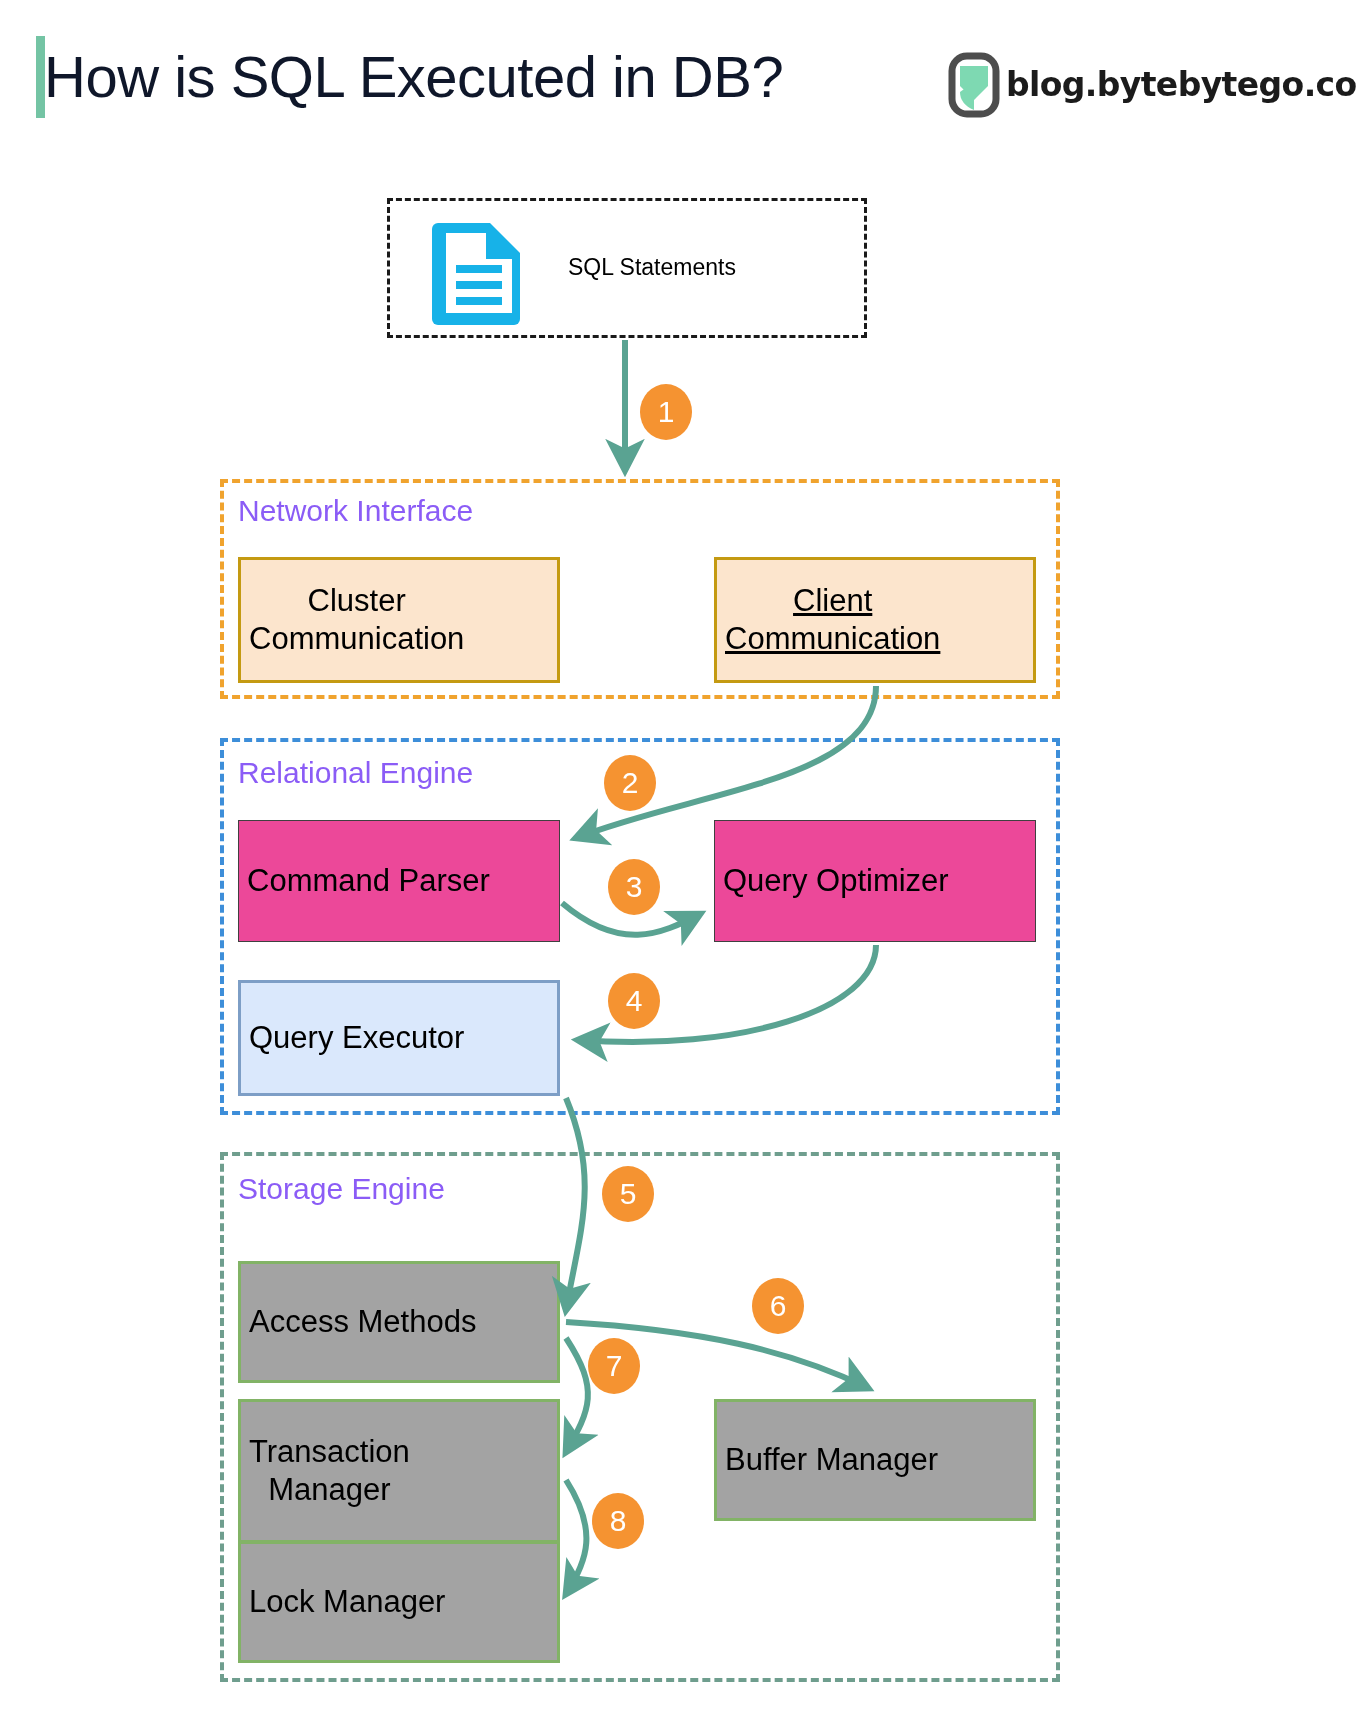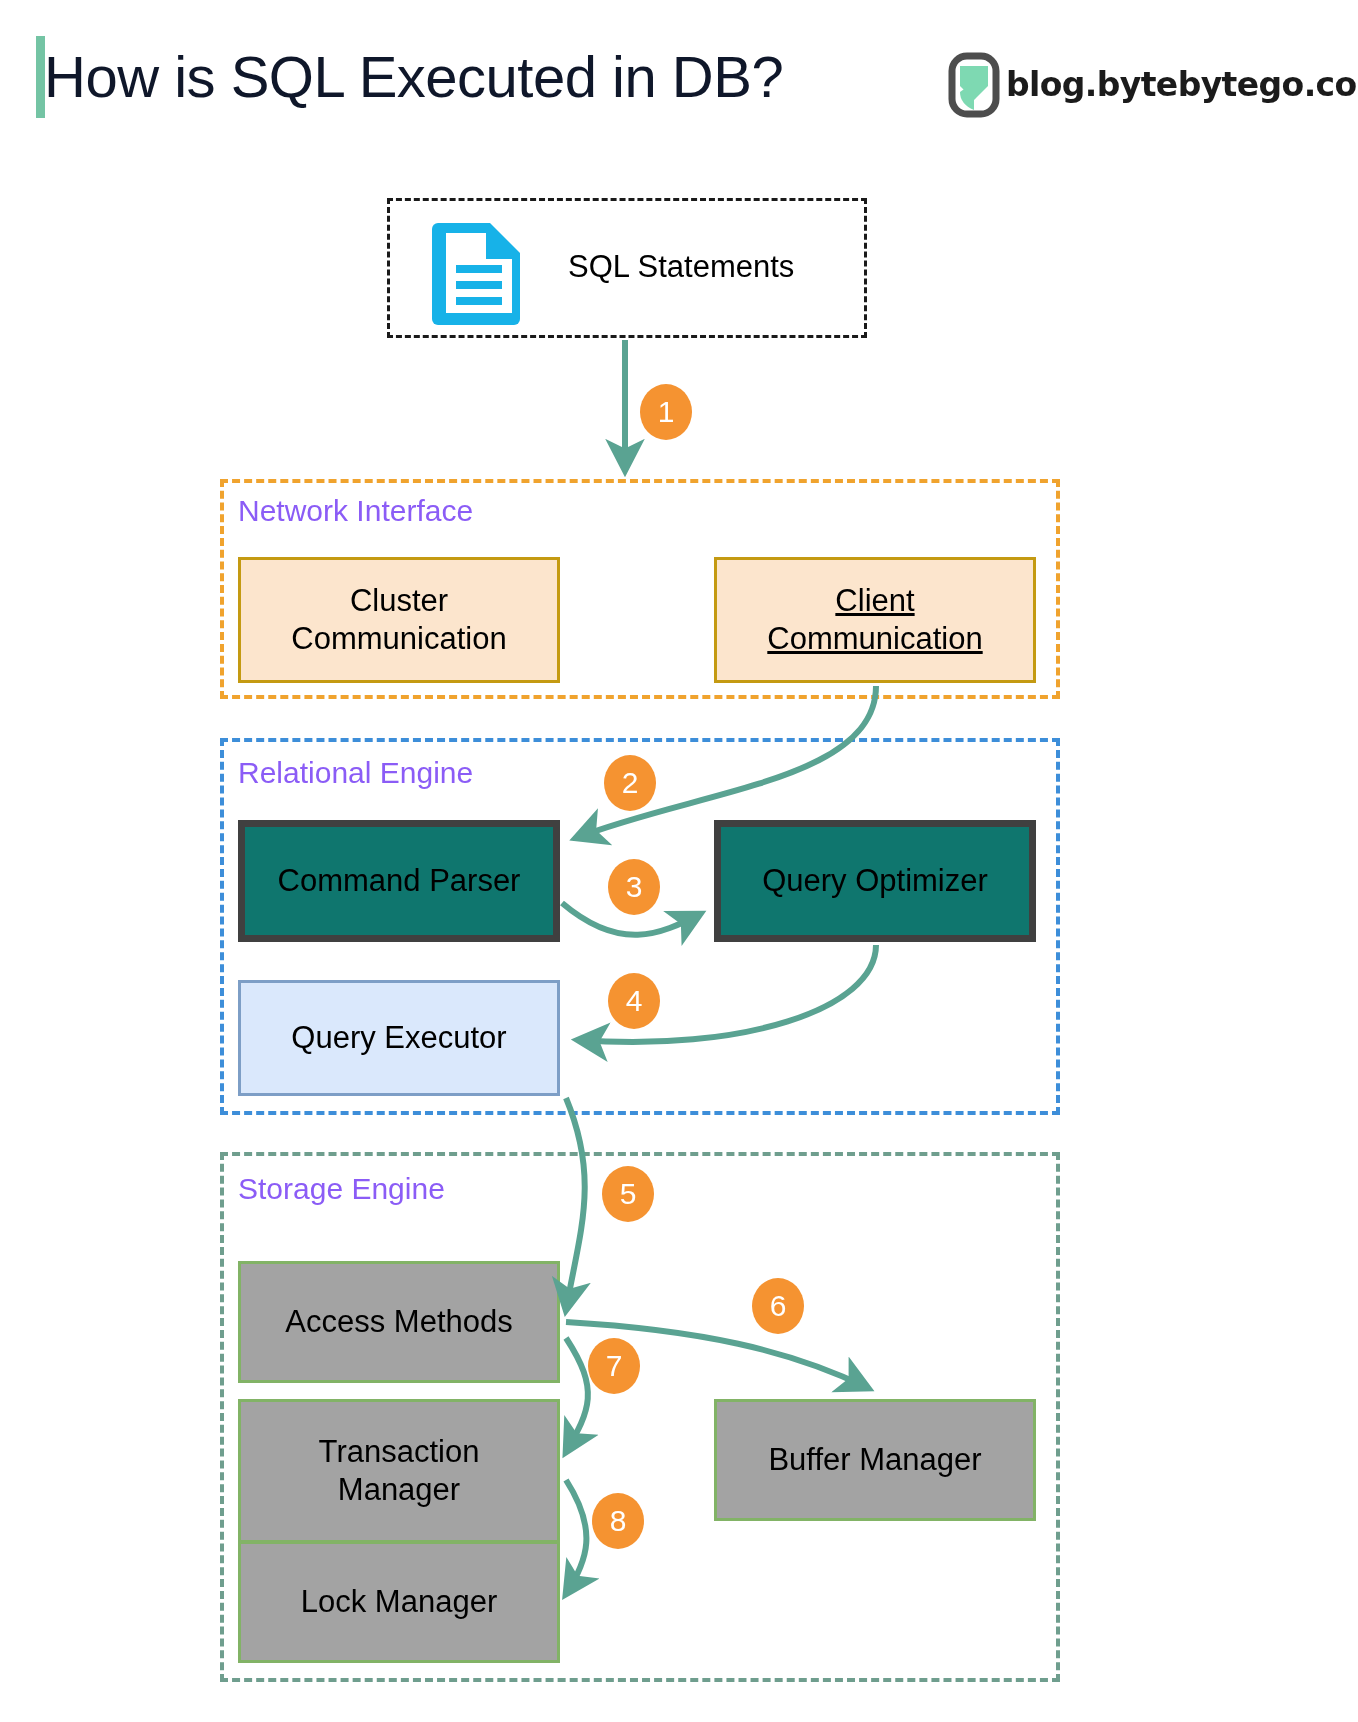--- a/index.html
+++ b/index.html
@@ -21,31 +21,31 @@
              color:#1b1b1b;font-weight:700;white-space:nowrap;
              font-family:"DejaVu Sans", sans-serif;letter-spacing:-0.6px;}
 
   
   .group{position:absolute;box-sizing:border-box;background:transparent;}
   .group-label{position:absolute;font-size:30px;font-weight:400;color:#8b5cf6;
                white-space:nowrap;line-height:34px;}
 
   
   .node{position:absolute;box-sizing:border-box;display:flex;align-items:center;
-        justify-content:center;text-align:center;font-size:31px;color:#000;
+        text-align:center;font-size:31px;color:#000;
         line-height:1.22;padding:4px 8px;}
   .node.peach{background:#fce5cd;border:3px solid #c49a12;}
-  .node.purple{background:#0f766e;border:7px solid #404040;}
+  .node.purple{background:#ec4899;border:1px solid #404040;}
   .node.blue{background:#dae8fc;border:3px solid #7d9ec6;}
   .node.green{background:#a3a3a3;border:3px solid #82b366;}
 
   
   .srcbox{position:absolute;box-sizing:border-box;border:3px dashed #1a1a1a;}
   .doc-icon{position:absolute;}
-  .src-label{position:absolute;font-size:31px;color:#000;white-space:nowrap;line-height:36px;}
+  .src-label{position:absolute;font-size:23px;color:#000;white-space:nowrap;line-height:36px;}
 
   
   .badge{position:absolute;border-radius:50%;background:#f59331;color:#fff;
          display:flex;align-items:center;justify-content:center;
          font-size:30px;line-height:1;font-weight:400;}
 
   svg.wires{position:absolute;left:0;top:0;width:1358px;height:1722px;
             pointer-events:none;overflow:visible;}
 </style>
 </head>

